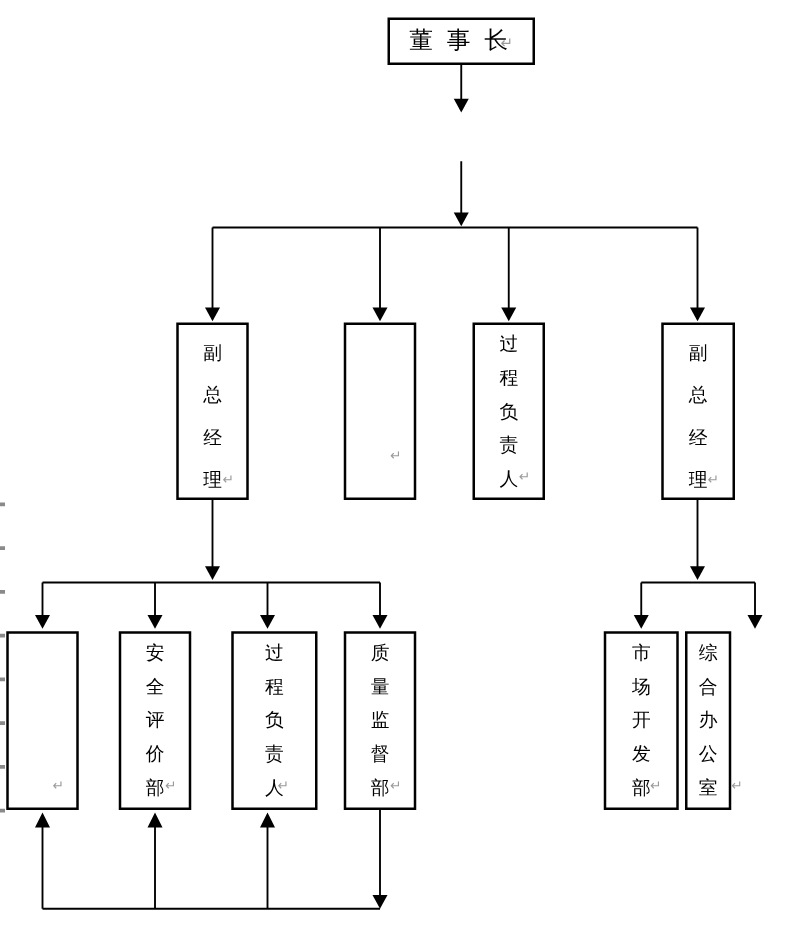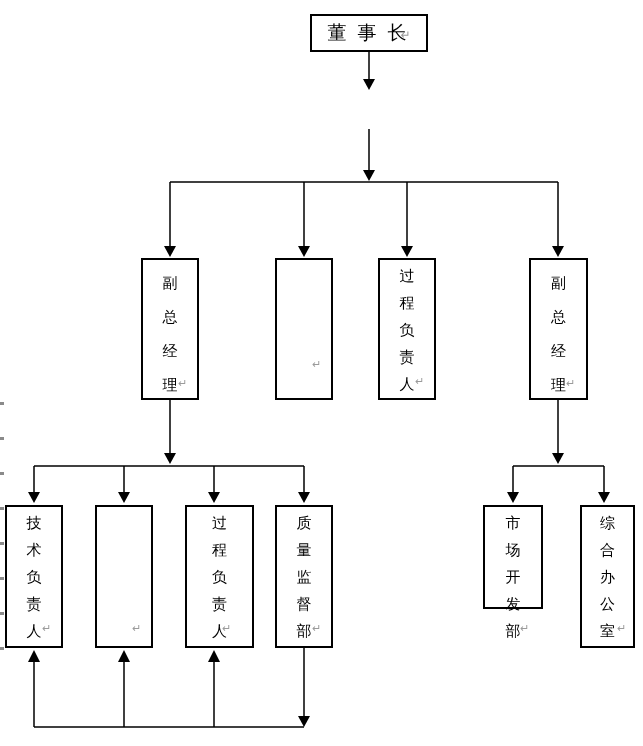--- a/index.html
+++ b/index.html
@@ -143,44 +143,44 @@
     <span class="inner">过程负责人</span>
     <span class="pilcrow">↵</span>
   </div>
 
   <div class="node node-v chars-4" style="left:529px;top:258px;width:59px;height:142px">
     <span class="inner">副总经理</span>
     <span class="pilcrow">↵</span>
   </div>
 
   <div class="node node-v chars-5" style="left:5px;top:505px;width:58px;height:143px">
-    <span class="inner">技术负责人</span>
     <span class="pilcrow">↵</span>
   </div>
 
   <div class="node node-v chars-5" style="left:95px;top:505px;width:58px;height:143px">
+    <span class="inner">安全评价部</span>
     <span class="pilcrow">↵</span>
   </div>
 
   <div class="node node-v chars-5" style="left:185px;top:505px;width:69px;height:143px">
     <span class="inner">过程负责人</span>
     <span class="pilcrow">↵</span>
   </div>
 
   <div class="node node-v chars-5" style="left:275px;top:505px;width:58px;height:143px">
     <span class="inner">质量监督部</span>
     <span class="pilcrow">↵</span>
   </div>
 
-  <div class="node node-v chars-5" style="left:483px;top:505px;width:60px;height:104px">
+  <div class="node node-v chars-5" style="left:483px;top:505px;width:60px;height:143px">
     <span class="inner">市场开发部</span>
     <span class="pilcrow">↵</span>
   </div>
 
-  <div class="node node-v chars-5" style="left:580px;top:505px;width:55px;height:143px">
+  <div class="node node-v chars-5" style="left:548px;top:505px;width:37px;height:143px">
     <span class="inner">综合办公室</span>
     <span class="pilcrow">↵</span>
   </div>
 
   <div class="edge-mark" style="top:402px"></div>
   <div class="edge-mark" style="top:437px"></div>
   <div class="edge-mark" style="top:472px"></div>
   <div class="edge-mark" style="top:507px"></div>
   <div class="edge-mark" style="top:542px"></div>
   <div class="edge-mark" style="top:577px"></div>

